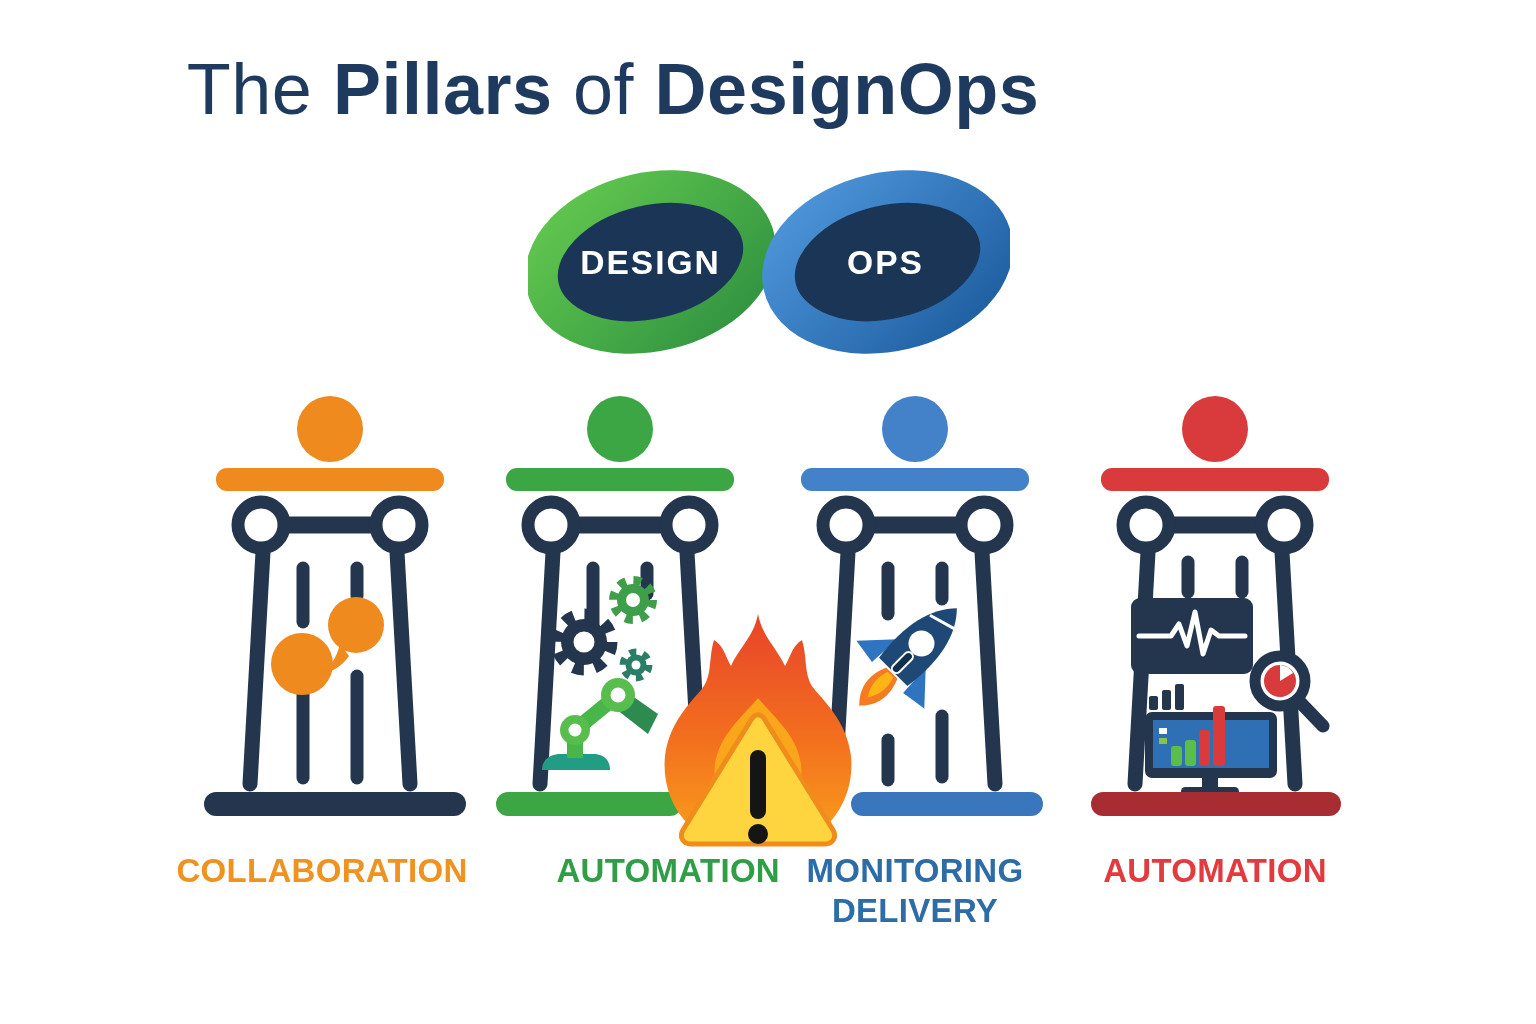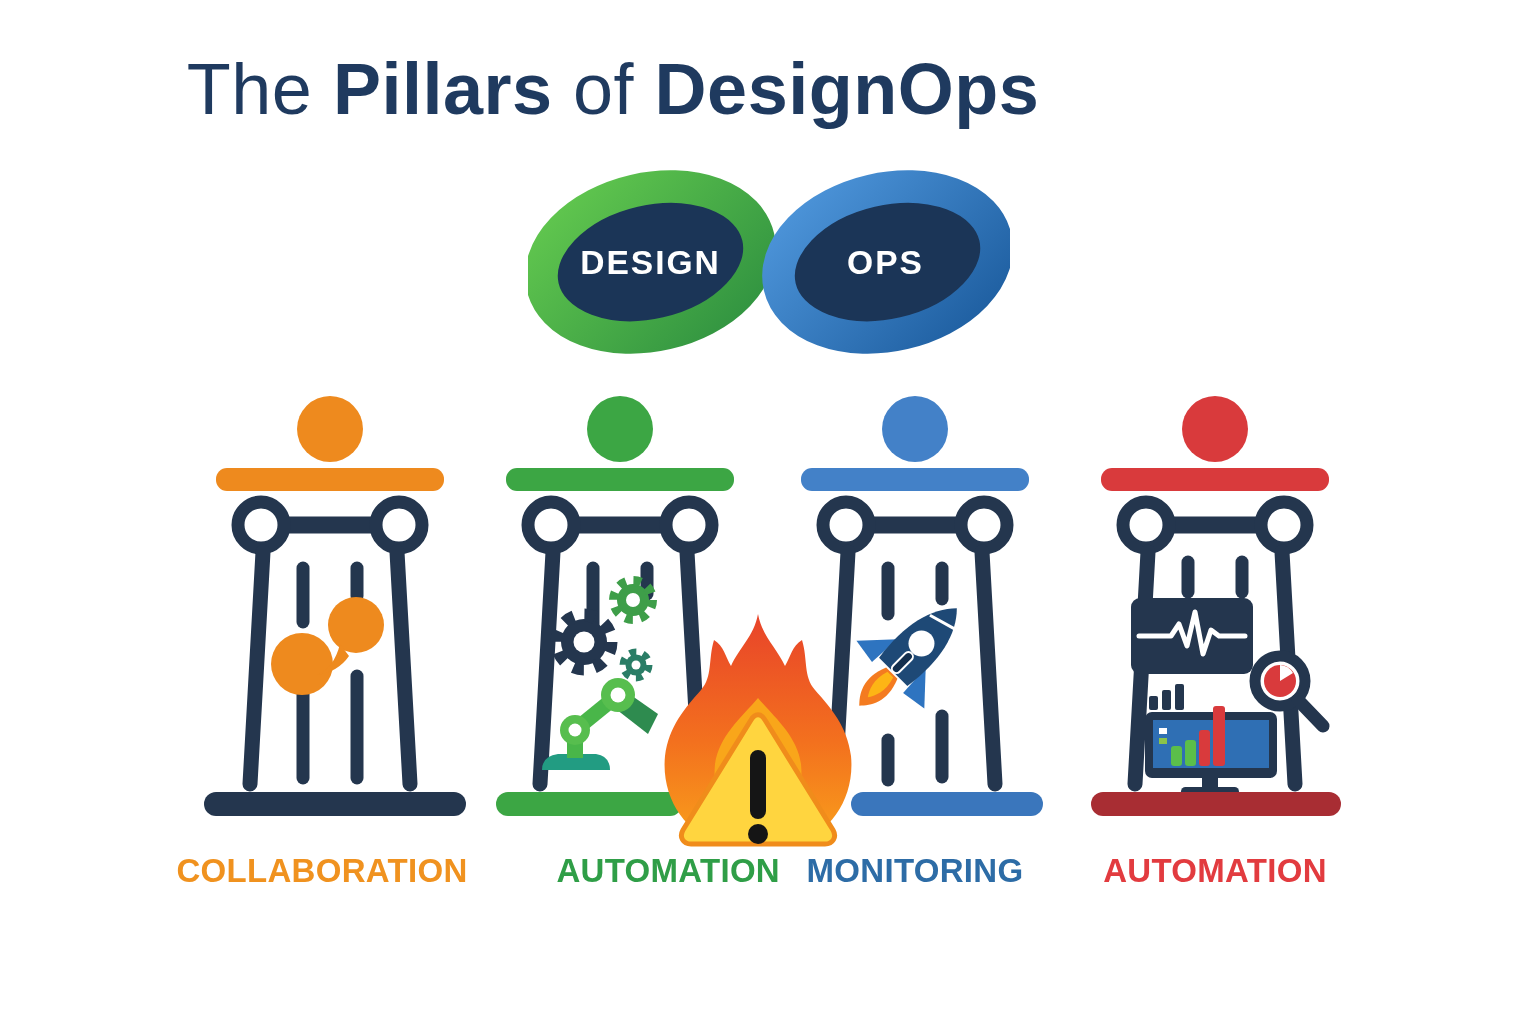--- a/index.html
+++ b/index.html
@@ -276,18 +276,19 @@
   <div class="plabel plabel-1">
     <div>COLLABORATION</div>
     <div></div>
   </div>
   <div class="plabel plabel-2">
     <div>AUTOMATION</div>
     <div></div>
   </div>
   <div class="plabel plabel-3">
     <div>MONITORING</div>
+    <div>DELIVERY</div>
   </div>
   <div class="plabel plabel-4">
     <div>AUTOMATION</div>
   </div>
 
 </div>
 
 </body></html>

